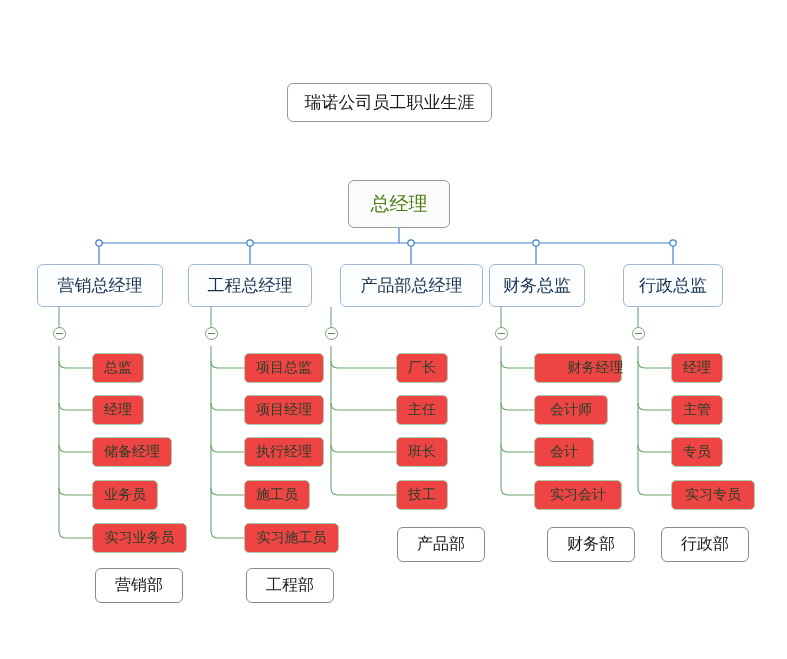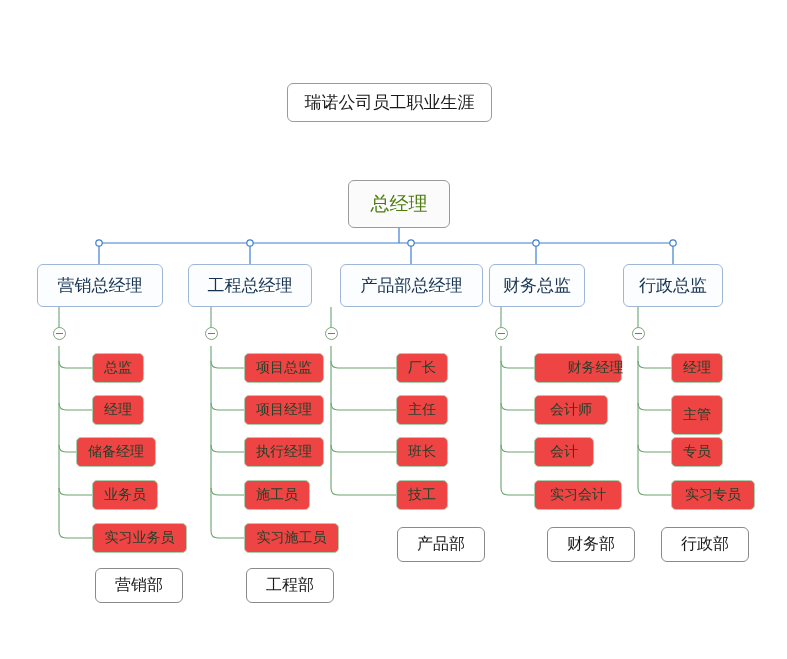--- a/index.html
+++ b/index.html
@@ -172,42 +172,42 @@
   </div>
   <div class="collapse-toggle" style="left:495px; top:327px;">
     <span class="bar"></span>
   </div>
   <div class="collapse-toggle" style="left:632px; top:327px;">
     <span class="bar"></span>
   </div>
 
   <div class="node l3-node" style="left:92px; top:353px; width:52px; height:30px;">总监</div>
   <div class="node l3-node" style="left:92px; top:395px; width:52px; height:30px;">经理</div>
-  <div class="node l3-node" style="left:76px; top:437px; width:80px; height:30px;">储备经理</div>
+  <div class="node l3-node" style="left:92px; top:437px; width:80px; height:30px;">储备经理</div>
   <div class="node l3-node" style="left:92px; top:480px; width:66px; height:30px;">业务员</div>
   <div class="node l3-node" style="left:92px; top:523px; width:95px; height:30px;">实习业务员</div>
 
   <div class="node l3-node" style="left:244px; top:353px; width:80px; height:30px;">项目总监</div>
   <div class="node l3-node" style="left:244px; top:395px; width:80px; height:30px;">项目经理</div>
   <div class="node l3-node" style="left:244px; top:437px; width:80px; height:30px;">执行经理</div>
   <div class="node l3-node" style="left:244px; top:480px; width:66px; height:30px;">施工员</div>
   <div class="node l3-node" style="left:244px; top:523px; width:95px; height:30px;">实习施工员</div>
 
   <div class="node l3-node" style="left:396px; top:353px; width:52px; height:30px;">厂长</div>
   <div class="node l3-node" style="left:396px; top:395px; width:52px; height:30px;">主任</div>
   <div class="node l3-node" style="left:396px; top:437px; width:52px; height:30px;">班长</div>
   <div class="node l3-node" style="left:396px; top:480px; width:52px; height:30px;">技工</div>
 
   <div class="node l3-node" style="left:534px; top:353px; width:88px; height:30px;padding-left:35px;">财务经理</div>
   <div class="node l3-node" style="left:534px; top:395px; width:74px; height:30px;">会计师</div>
   <div class="node l3-node" style="left:534px; top:437px; width:60px; height:30px;">会计</div>
   <div class="node l3-node" style="left:534px; top:480px; width:88px; height:30px;font-family:Liberation Mono, monospace;">实习会计</div>
 
   <div class="node l3-node" style="left:671px; top:353px; width:52px; height:30px;">经理</div>
-  <div class="node l3-node" style="left:671px; top:395px; width:52px; height:40px;font-family:Liberation Mono, monospace;">主管</div>
+  <div class="node l3-node" style="left:671px; top:395px; width:52px; height:30px;font-family:Liberation Mono, monospace;">主管</div>
   <div class="node l3-node" style="left:671px; top:437px; width:52px; height:30px;">专员</div>
   <div class="node l3-node" style="left:671px; top:480px; width:84px; height:30px;">实习专员</div>
 
   <div class="node dept-node" style="left:95px; top:568px; width:88px; height:35px;text-align:right;">营销部</div>
   <div class="node dept-node" style="left:246px; top:568px; width:88px; height:35px;">工程部</div>
   <div class="node dept-node" style="left:397px; top:527px; width:88px; height:35px;">产品部</div>
   <div class="node dept-node" style="left:547px; top:527px; width:88px; height:35px;">财务部</div>
   <div class="node dept-node" style="left:661px; top:527px; width:88px; height:35px;">行政部</div>
 
 </div>

